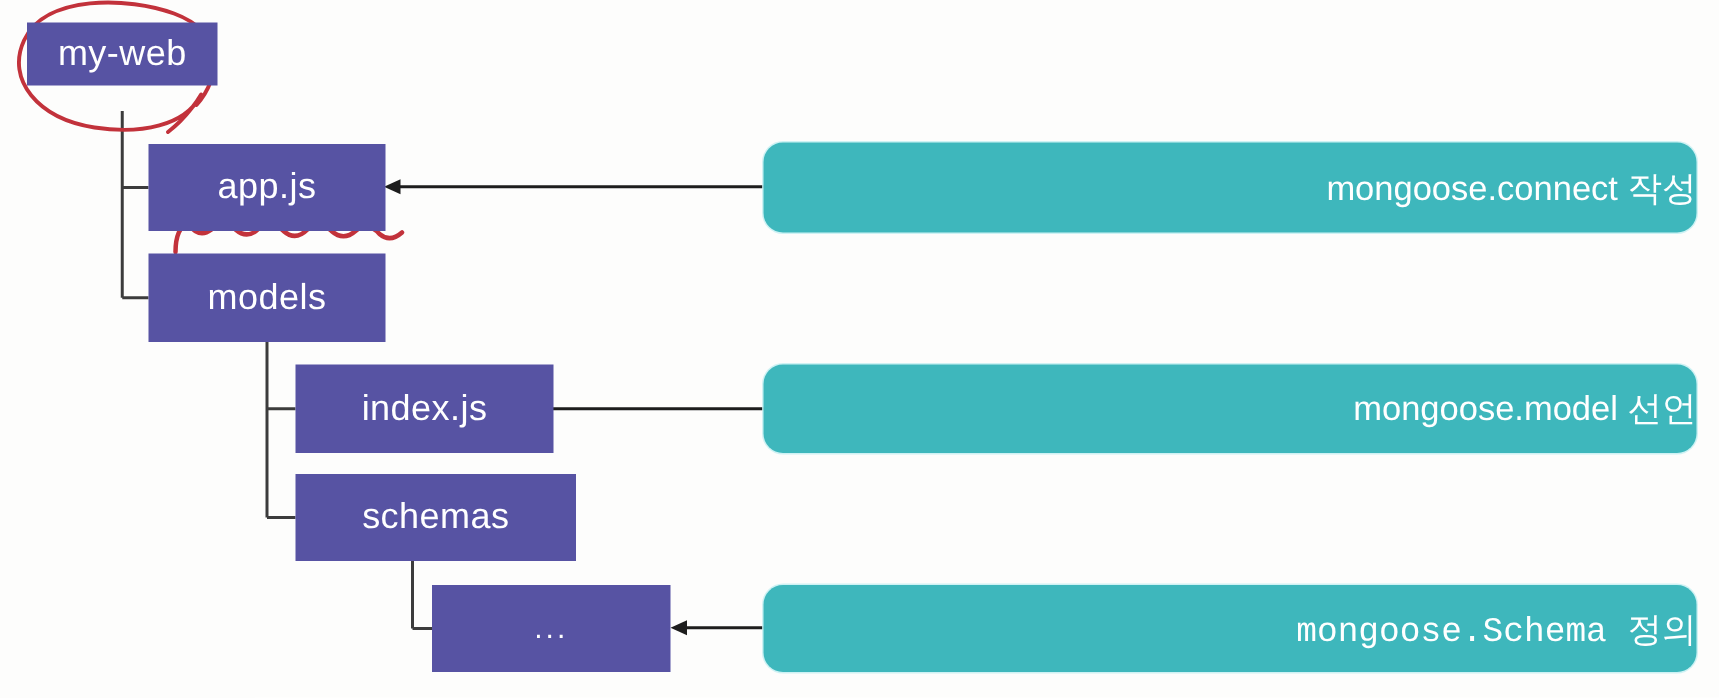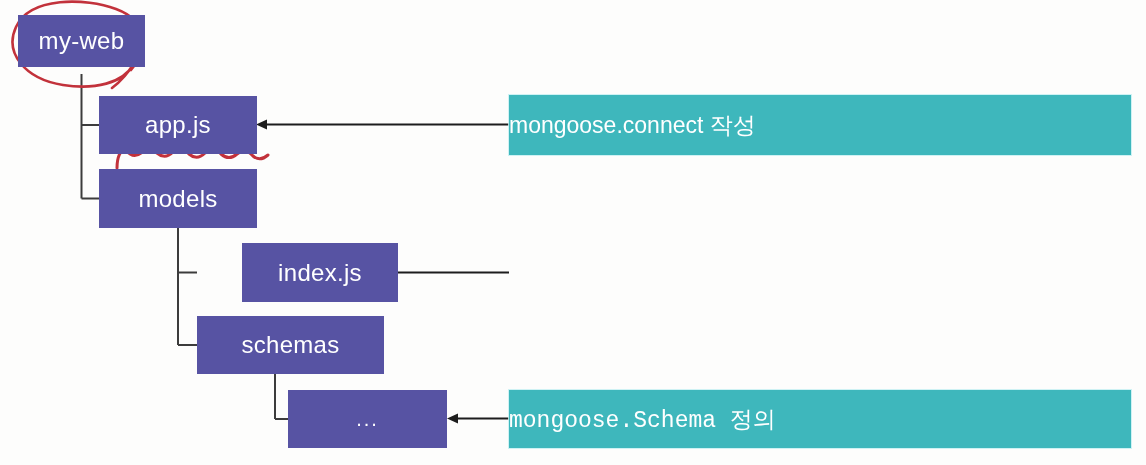--- a/index.html
+++ b/index.html
@@ -29,29 +29,30 @@
     justify-content:center;
     font-size:24px;
     letter-spacing:0.3px;
   }
   .note{
     position:absolute;
     background:#3eb7bc;
     color:#ffffff;
     display:flex;
     align-items:center;
-    justify-content:flex-start;
+    justify-content:flex-end;
     font-size:23px;
     box-shadow:0 0 0 1px rgba(197,240,242,0.85);
+    border-radius:13px;
   }
   
-  .n-myweb  {left:18px;  top:15px;  width:127px; height:52px;}
+  .n-myweb  {left:18px;  top:15px;  width:127px; height:42px;}
   .n-appjs  {left:99px;  top:96px;  width:158px; height:58px;}
   .n-models {left:99px;  top:169px; width:158px; height:59px;}
-  .n-indexjs{left:197px; top:243px; width:156px; height:59px;margin-left:45px;}
+  .n-indexjs{left:197px; top:243px; width:172px; height:59px;}
   .n-schemas{left:197px; top:316px; width:187px; height:58px;}
   .n-dots   {left:288px; top:390px; width:159px; height:58px; font-size:20px; letter-spacing:2px;}
   
   .t-connect{left:509px; top:95px;  width:622px; height:60px;}
   .t-model  {left:509px; top:243px; width:622px; height:59px;}
   .t-schema {left:509px; top:390px; width:622px; height:58px;font-family:Liberation Mono, monospace;}
 </style>
 </head>
 <body>
 
@@ -122,17 +123,20 @@
   <div class="node n-schemas">
     <span>schemas</span>
   </div>
   <div class="node n-dots">
     <span>...</span>
   </div>
 
   <div class="note t-connect">
     <span>mongoose.connect 작성</span>
   </div>
+  <div class="note t-model">
+    <span>mongoose.model 선언</span>
+  </div>
   <div class="note t-schema">
     <span>mongoose.Schema 정의</span>
   </div>
 
 </div>
 
 </body></html>

